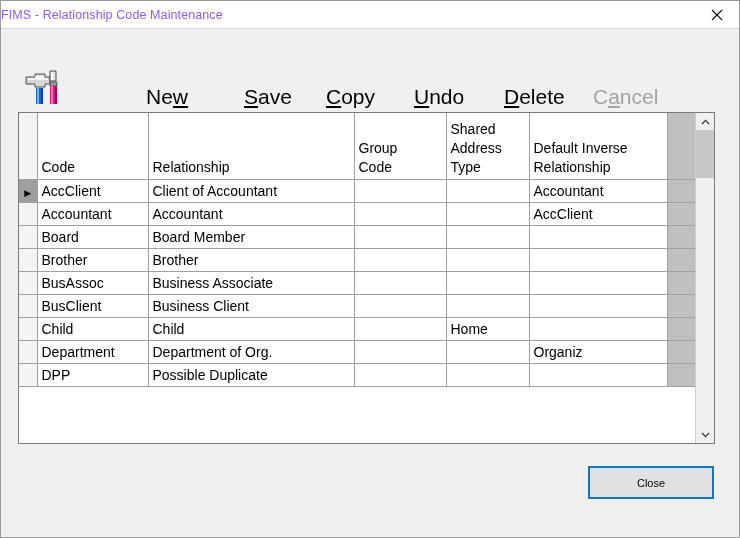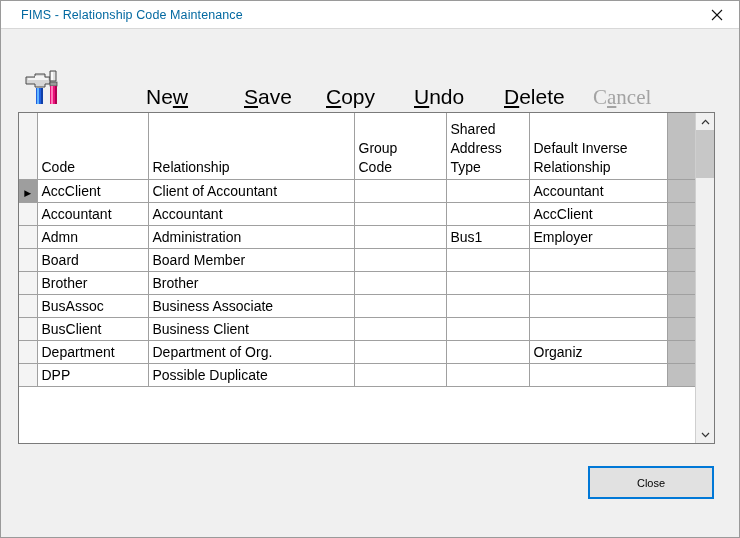--- a/index.html
+++ b/index.html
@@ -32,22 +32,22 @@
     height: 27px;
     min-height: 27px;
     background: #ffffff;
     border-bottom: 1px solid #d8d8d8;
     display: flex;
     align-items: center;
     position: relative;
   }
   #title-text {
     font-size: 12.5px;
-    color: #0369a1;
-    padding-left: 20px;
+    color: #8b5cf6;
+    padding-left: 0;
     letter-spacing: 0.1px;
     white-space: nowrap;
   }
   #close-x {
     position: absolute;
     right: 0; top: 0;
     width: 45px;
     height: 27px;
     display: flex;
     align-items: center;
@@ -72,21 +72,21 @@
   }
   .tbtn {
     position: absolute;
     top: 59px;
     font-size: 21px;
     color: #000000;
     white-space: nowrap;
     cursor: default;
     line-height: 18px;
   }
-  .tbtn.disabled { color: #a3a3a3; font-family: Liberation Serif, serif; }
+  .tbtn.disabled { color: #a3a3a3; }
   .tbtn u { text-decoration: underline; }
 
   
   #grid-wrap {
     position: absolute;
     left: 17px;
     top: 111px;
     width: 697px;
     height: 332px;
     box-sizing: border-box;
@@ -305,29 +305,20 @@
               <td class="cell-sel"></td>
               <td>Accountant</td>
               <td>Accountant</td>
               <td></td>
               <td></td>
               <td>AccClient</td>
               <td class="cell-fill"></td>
             </tr>
             <tr>
               <td class="cell-sel"></td>
-              <td>Admn</td>
-              <td>Administration</td>
-              <td></td>
-              <td>Bus1</td>
-              <td>Employer</td>
-              <td class="cell-fill"></td>
-            </tr>
-            <tr>
-              <td class="cell-sel"></td>
               <td>Board</td>
               <td>Board Member</td>
               <td></td>
               <td></td>
               <td></td>
               <td class="cell-fill"></td>
             </tr>
             <tr>
               <td class="cell-sel"></td>
               <td>Brother</td>
@@ -345,20 +336,29 @@
               <td></td>
               <td></td>
               <td class="cell-fill"></td>
             </tr>
             <tr>
               <td class="cell-sel"></td>
               <td>BusClient</td>
               <td>Business Client</td>
               <td></td>
               <td></td>
+              <td></td>
+              <td class="cell-fill"></td>
+            </tr>
+            <tr>
+              <td class="cell-sel"></td>
+              <td>Child</td>
+              <td>Child</td>
+              <td></td>
+              <td>Home</td>
               <td></td>
               <td class="cell-fill"></td>
             </tr>
             <tr>
               <td class="cell-sel"></td>
               <td>Department</td>
               <td>Department of Org.</td>
               <td></td>
               <td></td>
               <td>Organiz</td>

